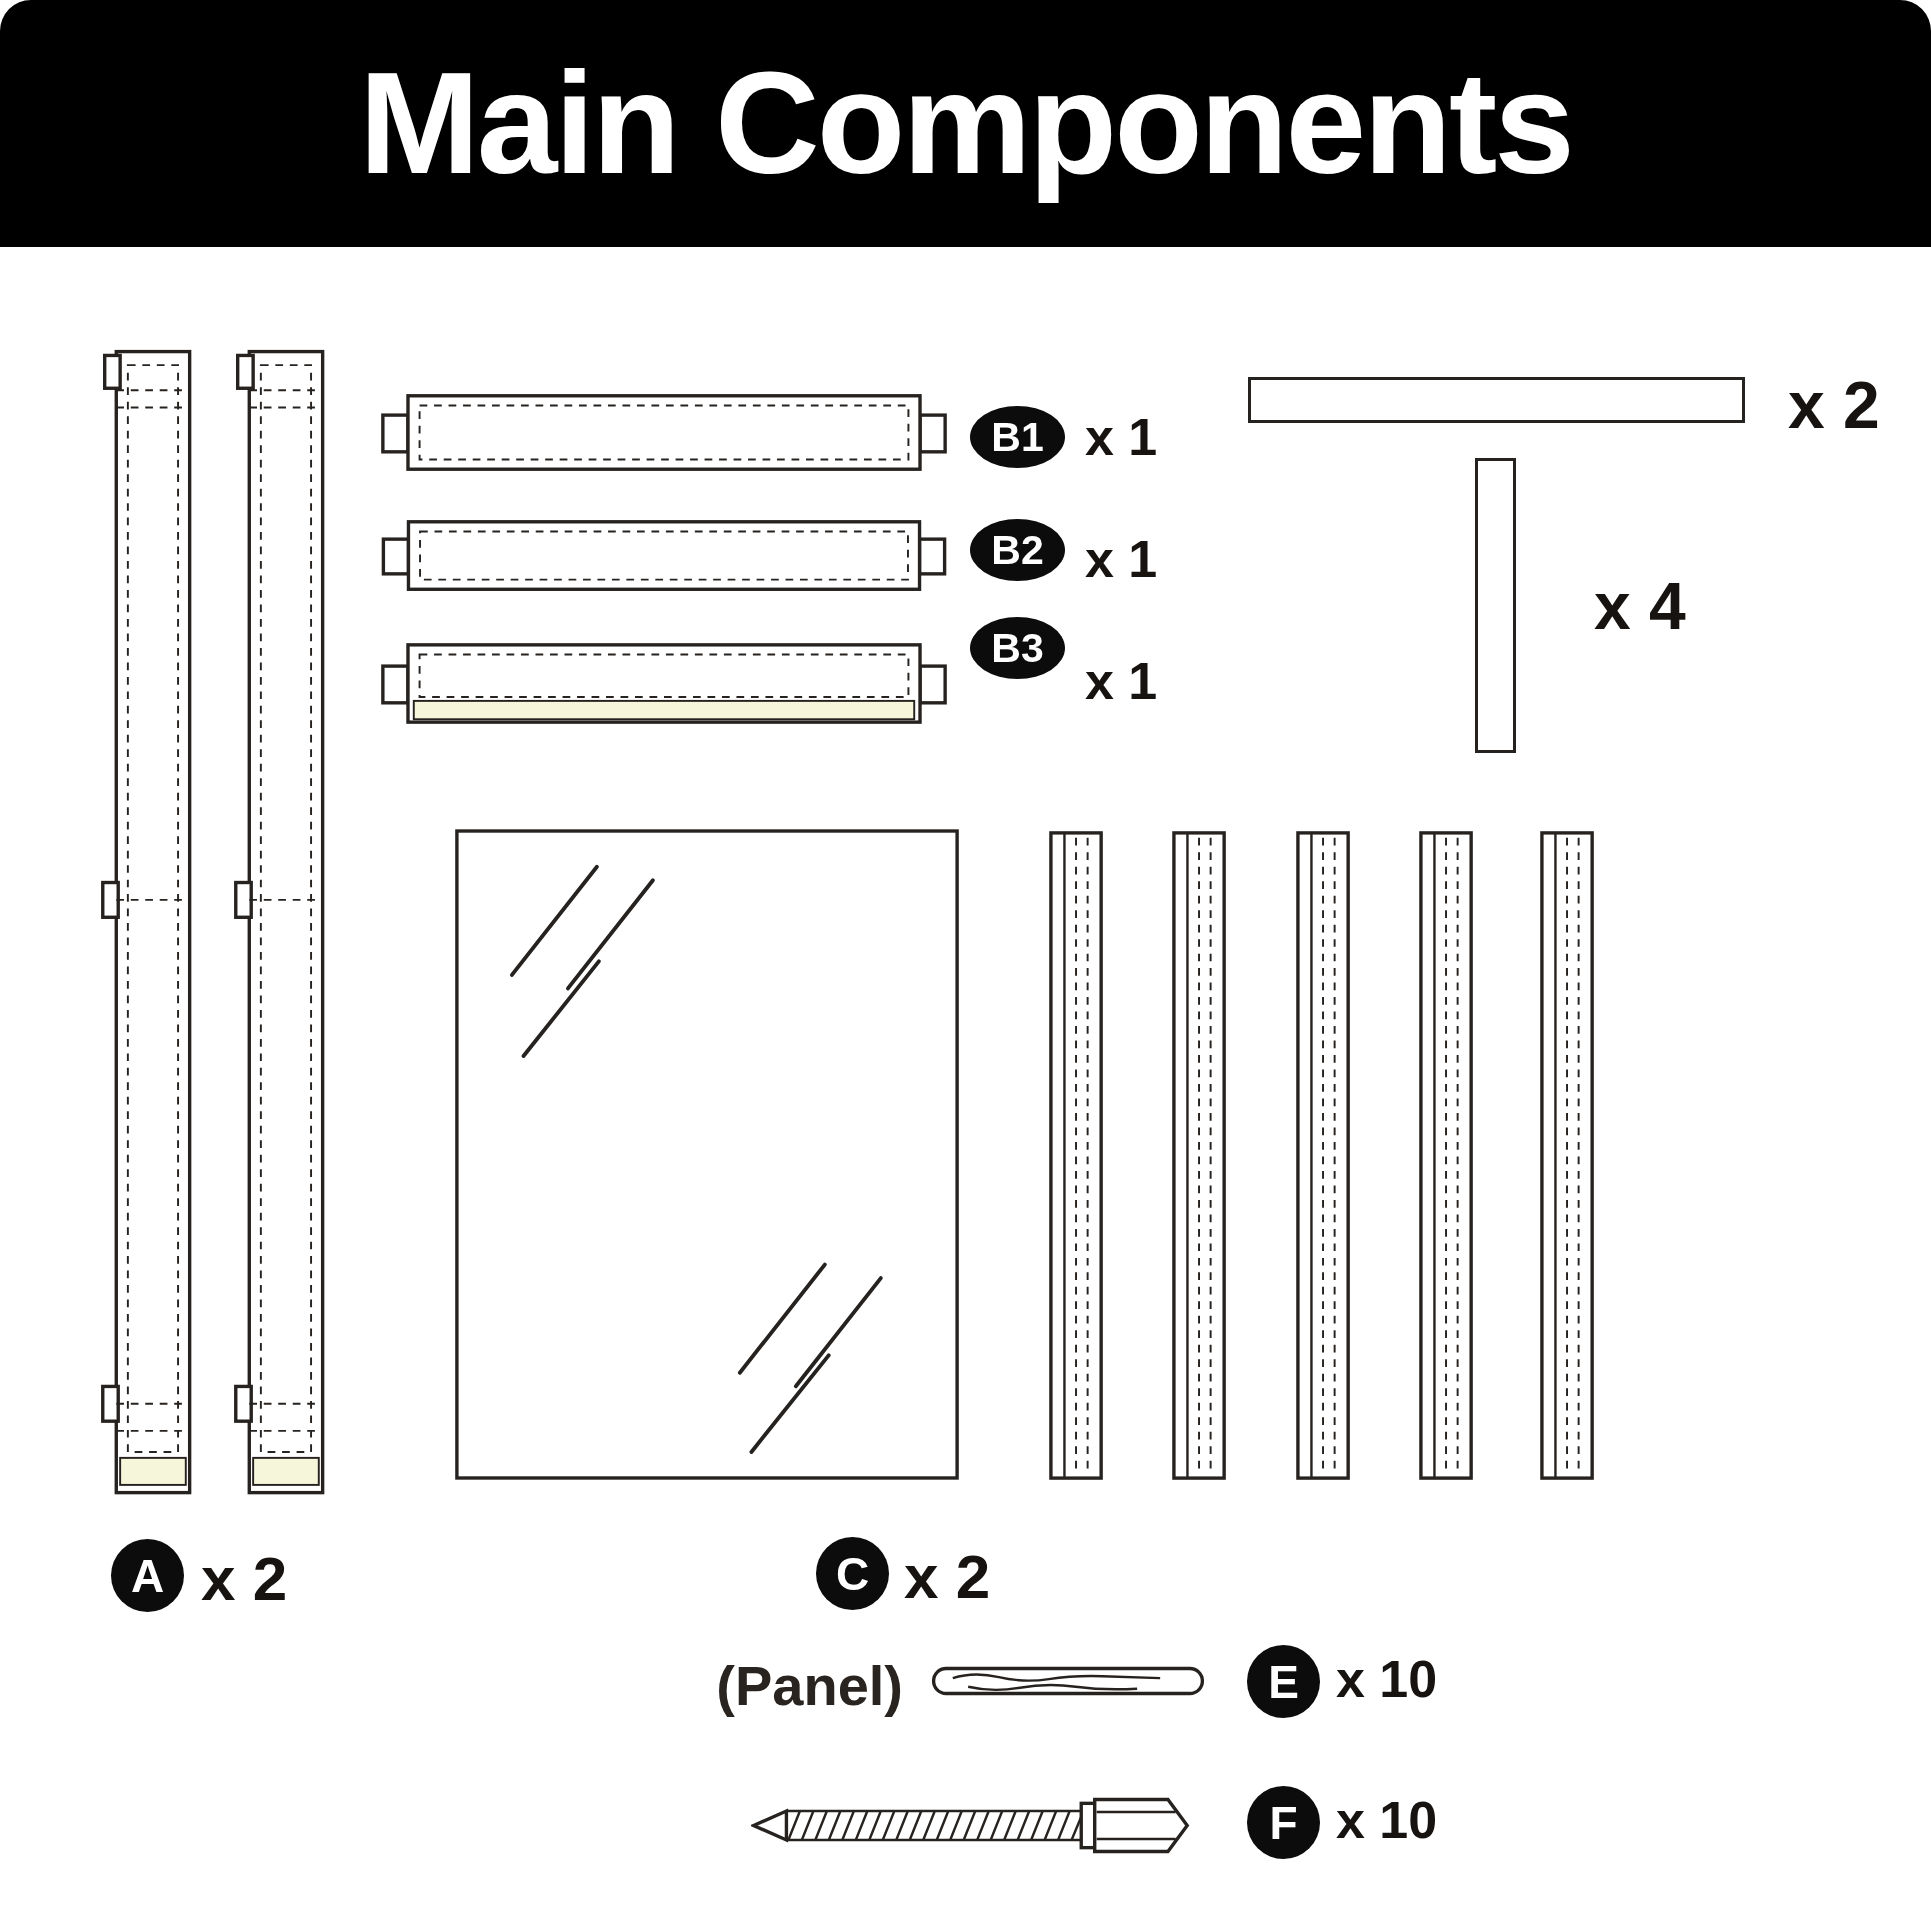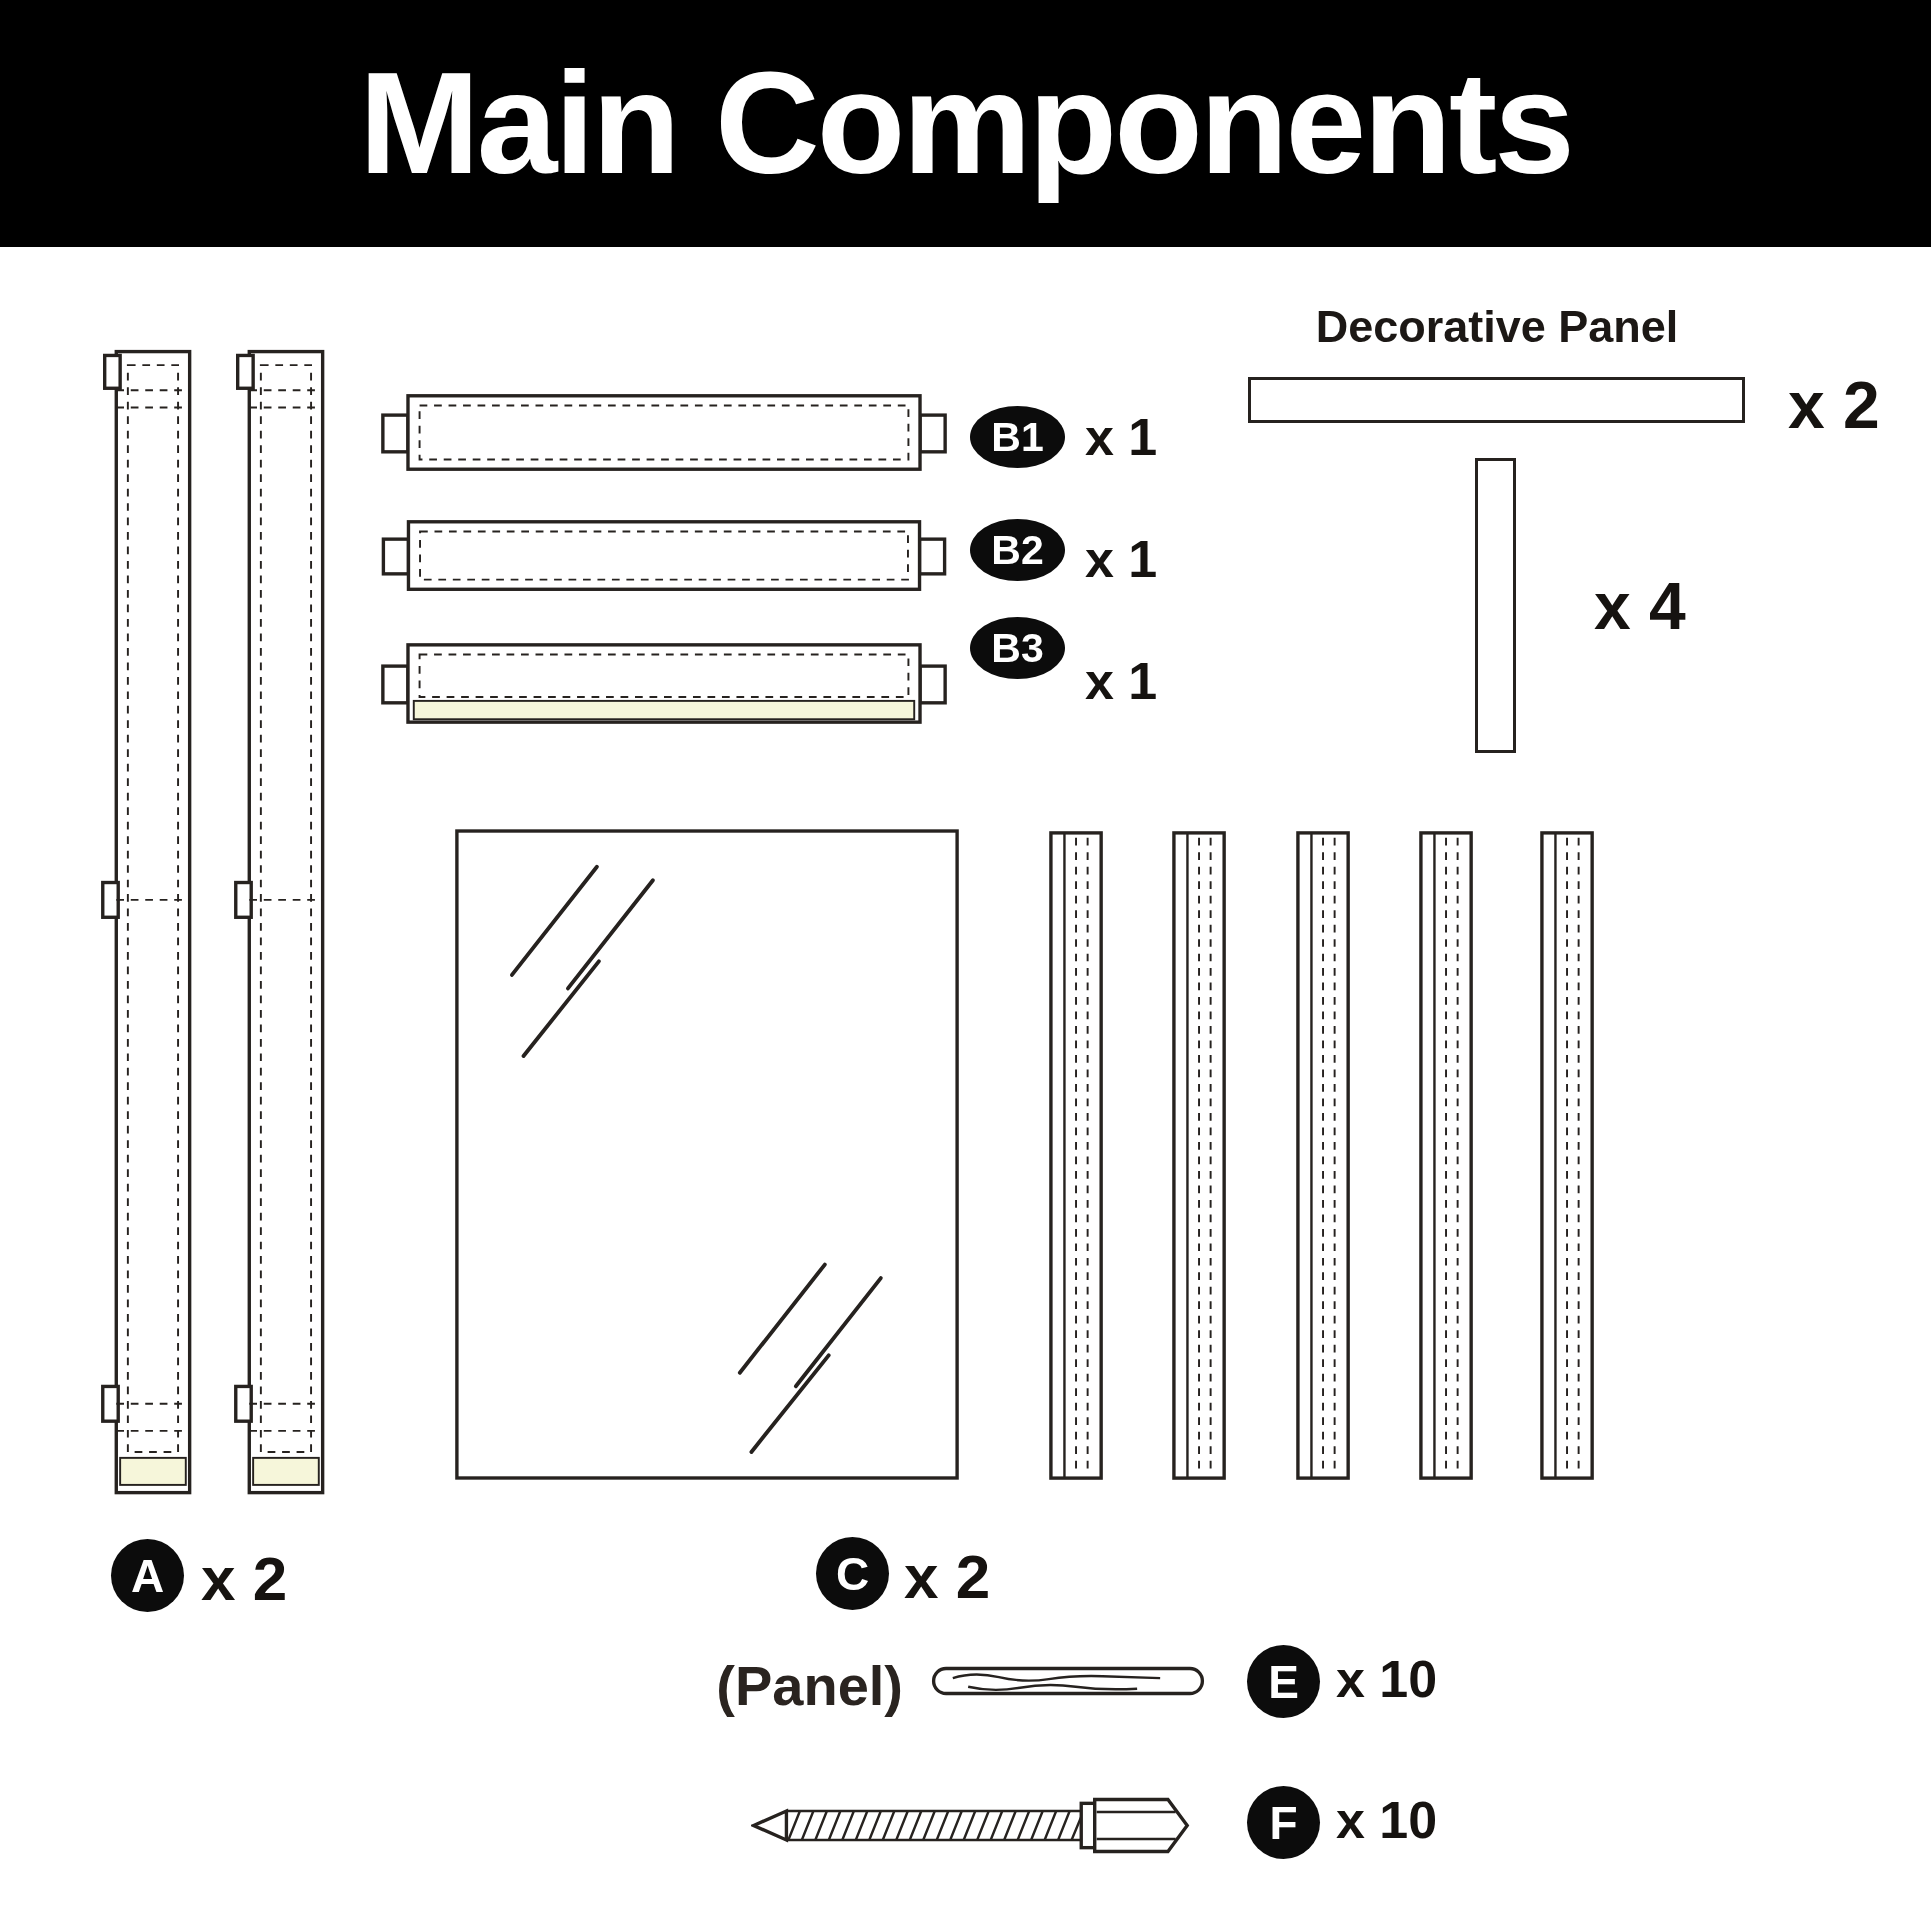--- a/index.html
+++ b/index.html
@@ -1,18 +1,18 @@
 <!DOCTYPE html>
 <html><head>
 <meta charset="utf-8">
 <style>
   html,body{margin:0;padding:0;background:#fff;}
   .canvas{
     position:relative;width:1931px;height:1931px;background:#fff;overflow:hidden;
-    font-family:"Liberation Sans", sans-serif;color:#211d1a;
+    font-family:"Liberation Sans", sans-serif;color:#211d1a;border-radius:31px;
   }
   .abs{position:absolute;}
   .banner{
     position:absolute;left:0;top:0;width:1931px;height:247px;background:#000;
     display:flex;align-items:center;justify-content:center;
   }
   .banner h1{
     margin:0;color:#fff;font-size:145px;font-weight:800;letter-spacing:-2.9px;
   }
   .deco-label{font-size:45px;font-weight:800;color:#1c1815;text-align:center;}
@@ -95,21 +95,20 @@
 
   <div class="abs badge badge-oval" style="left:970px;top:406px;">B1</div>
   <div class="abs qty qty-md" style="left:1085px;top:407px;">x 1</div>
 
   <div class="abs badge badge-oval" style="left:970px;top:519px;">B2</div>
   <div class="abs qty qty-md" style="left:1085px;top:529px;">x 1</div>
 
   <div class="abs badge badge-oval" style="left:970px;top:617px;">B3</div>
   <div class="abs qty qty-md" style="left:1085px;top:651px;">x 1</div>
 
-  <div class="abs deco-label" style="left:1246px;top:301px;width:502px;">Decorative Panel</div>
   <div class="abs panel-box" style="left:1248px;top:377px;width:497px;height:46px;"></div>
   <div class="abs qty qty-lg" style="left:1788px;top:367px;">x 2</div>
   <div class="abs panel-box" style="left:1475px;top:458px;width:41px;height:295px;"></div>
   <div class="abs qty qty-lg" style="left:1594px;top:568px;">x 4</div>
 
   <svg class="abs" style="left:454px;top:828px;" width="506" height="653" viewBox="0 0 524 676">
     <rect x="3" y="3" width="518" height="670" class="part"></rect>
     <line x1="60" y1="152" x2="148" y2="40" class="ln"></line>
     <line x1="118" y1="166" x2="206" y2="54" class="ln"></line>
     <line x1="72" y1="236" x2="150" y2="138" class="ln"></line>

